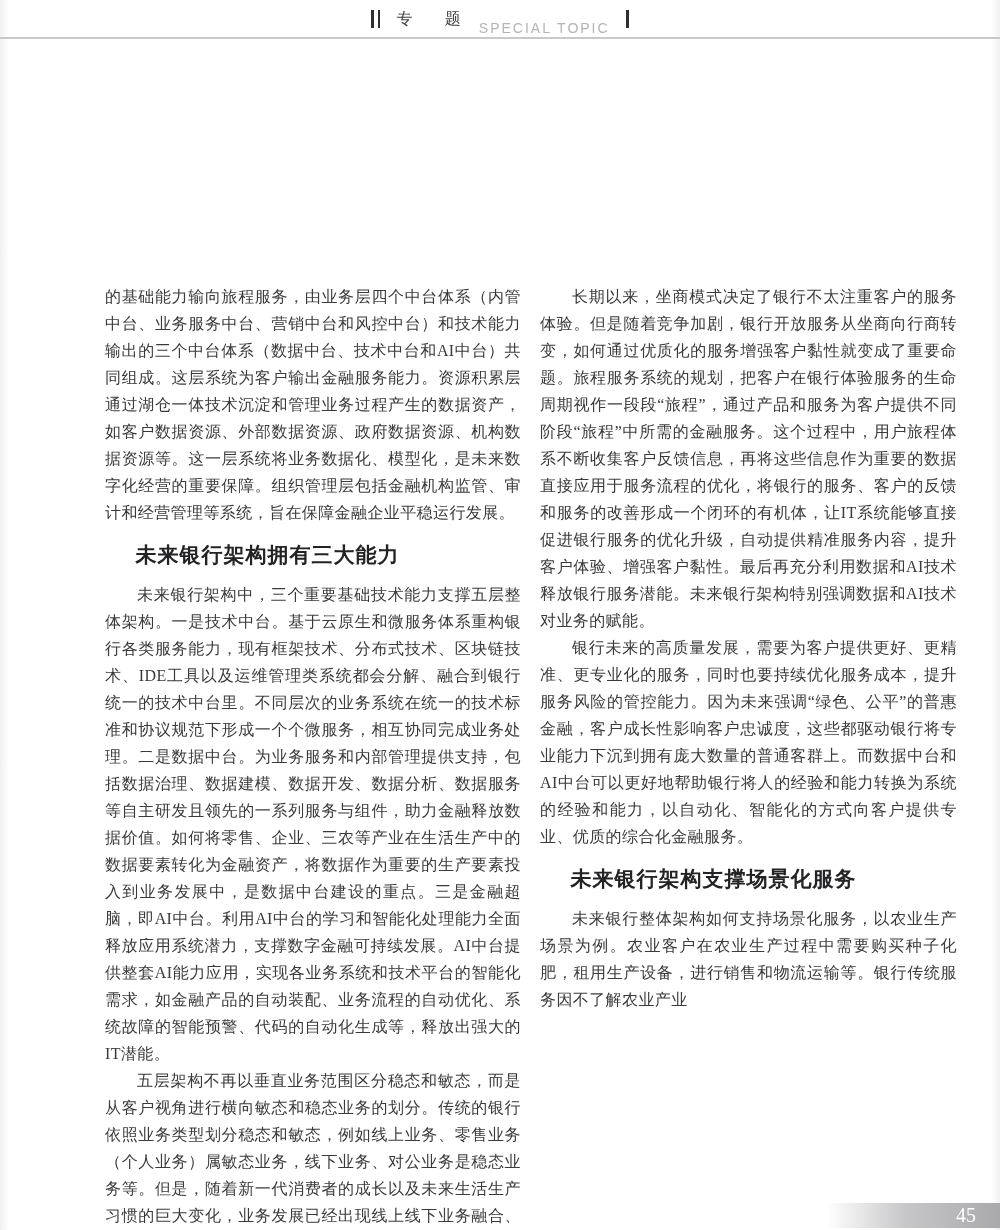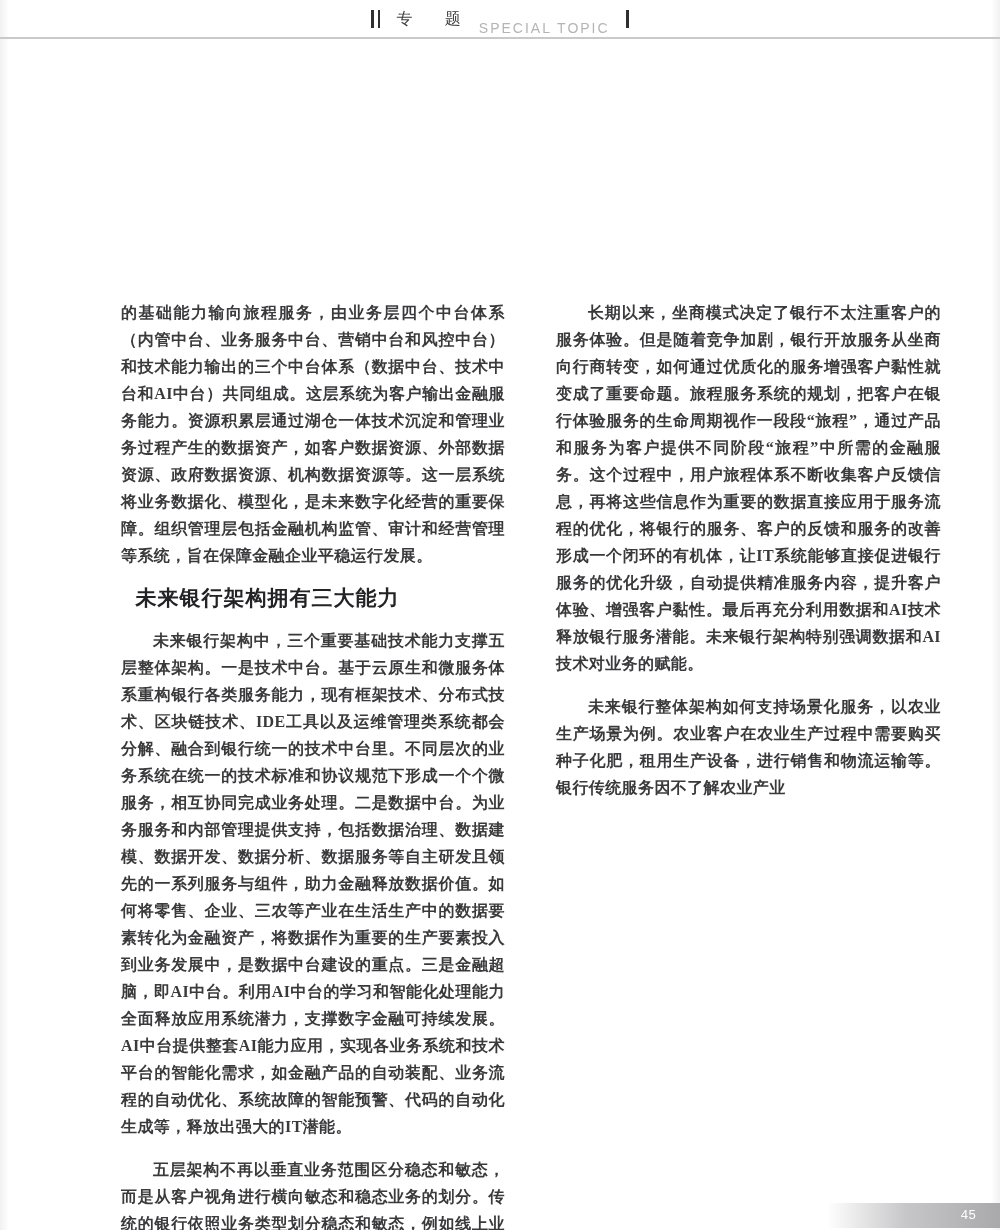--- a/index.html
+++ b/index.html
@@ -61,26 +61,25 @@
   }
   
   .col {
     position: absolute;
     top: 283px;
     color: #3a3a3c;
   }
   .col-left  { left: 105px; width: 416px; }
   .col-right { left: 540px; width: 417px; }
   .para {
-    margin: 16px;
+    margin: 0;
     font-size: 16px;
     line-height: 27px;
     text-align: justify;
     letter-spacing: 0.4px;
-    font-weight: bold;
   }
   .para.indent { text-indent: 2em; }
   .sec-heading {
     margin: 16px 0 13px 0;
     font-size: 21px;
     line-height: 26px;
     font-weight: bold;
     color: #232325;
     text-indent: 1.45em;
     letter-spacing: 1px;
@@ -93,22 +92,22 @@
     right: 0;
     height: 25px;
     background: linear-gradient(to right, #fefefe, #c7c7c9 45%, #a9a9ab);
     display: flex;
     align-items: center;
     justify-content: flex-end;
     padding-right: 24px;
     box-sizing: border-box;
   }
   .page-number {
-    font-family: Liberation Mono, monospace;
-    font-size: 13px;
+    font-family: Liberation Serif, serif;
+    font-size: 20px;
     color: #ffffff;
   }
 </style>
 </head>
 <body>
 
 <div class="page">
 
   <div class="header">
     <span class="hbar-group">
@@ -122,20 +121,22 @@
   <div class="header-rule"></div>
 
   <div class="col col-left">
       <p class="para">的基础能力输向旅程服务，由业务层四个中台体系（内管中台、业务服务中台、营销中台和风控中台）和技术能力输出的三个中台体系（数据中台、技术中台和AI中台）共同组成。这层系统为客户输出金融服务能力。资源积累层通过湖仓一体技术沉淀和管理业务过程产生的数据资产，如客户数据资源、外部数据资源、政府数据资源、机构数据资源等。这一层系统将业务数据化、模型化，是未来数字化经营的重要保障。组织管理层包括金融机构监管、审计和经营管理等系统，旨在保障金融企业平稳运行发展。</p>
       <h2 class="sec-heading">未来银行架构拥有三大能力</h2>
       <p class="para indent">未来银行架构中，三个重要基础技术能力支撑五层整体架构。一是技术中台。基于云原生和微服务体系重构银行各类服务能力，现有框架技术、分布式技术、区块链技术、IDE工具以及运维管理类系统都会分解、融合到银行统一的技术中台里。不同层次的业务系统在统一的技术标准和协议规范下形成一个个微服务，相互协同完成业务处理。二是数据中台。为业务服务和内部管理提供支持，包括数据治理、数据建模、数据开发、数据分析、数据服务等自主研发且领先的一系列服务与组件，助力金融释放数据价值。如何将零售、企业、三农等产业在生活生产中的数据要素转化为金融资产，将数据作为重要的生产要素投入到业务发展中，是数据中台建设的重点。三是金融超脑，即AI中台。利用AI中台的学习和智能化处理能力全面释放应用系统潜力，支撑数字金融可持续发展。AI中台提供整套AI能力应用，实现各业务系统和技术平台的智能化需求，如金融产品的自动装配、业务流程的自动优化、系统故障的智能预警、代码的自动化生成等，释放出强大的IT潜能。</p>
       <p class="para indent">五层架构不再以垂直业务范围区分稳态和敏态，而是从客户视角进行横向敏态和稳态业务的划分。传统的银行依照业务类型划分稳态和敏态，例如线上业务、零售业务（个人业务）属敏态业务，线下业务、对公业务是稳态业务等。但是，随着新一代消费者的成长以及未来生活生产习惯的巨大变化，业务发展已经出现线上线下业务融合、个人公司业务联动和相互借鉴的趋势。这</p>
     </div>
   <div class="col col-right">
       <p class="para indent">长期以来，坐商模式决定了银行不太注重客户的服务体验。但是随着竞争加剧，银行开放服务从坐商向行商转变，如何通过优质化的服务增强客户黏性就变成了重要命题。旅程服务系统的规划，把客户在银行体验服务的生命周期视作一段段“旅程”，通过产品和服务为客户提供不同阶段“旅程”中所需的金融服务。这个过程中，用户旅程体系不断收集客户反馈信息，再将这些信息作为重要的数据直接应用于服务流程的优化，将银行的服务、客户的反馈和服务的改善形成一个闭环的有机体，让IT系统能够直接促进银行服务的优化升级，自动提供精准服务内容，提升客户体验、增强客户黏性。最后再充分利用数据和AI技术释放银行服务潜能。未来银行架构特别强调数据和AI技术对业务的赋能。</p>
+      <p class="para indent">银行未来的高质量发展，需要为客户提供更好、更精准、更专业化的服务，同时也要持续优化服务成本，提升服务风险的管控能力。因为未来强调“绿色、公平”的普惠金融，客户成长性影响客户忠诚度，这些都驱动银行将专业能力下沉到拥有庞大数量的普通客群上。而数据中台和AI中台可以更好地帮助银行将人的经验和能力转换为系统的经验和能力，以自动化、智能化的方式向客户提供专业、优质的综合化金融服务。</p>
+      <h2 class="sec-heading">未来银行架构支撑场景化服务</h2>
       <p class="para indent">未来银行整体架构如何支持场景化服务，以农业生产场景为例。农业客户在农业生产过程中需要购买种子化肥，租用生产设备，进行销售和物流运输等。银行传统服务因不了解农业产业</p>
     </div>
 
   <div class="footer-bar">
     <span class="page-number">45</span>
   </div>
 
 </div>
 
 </body></html>

